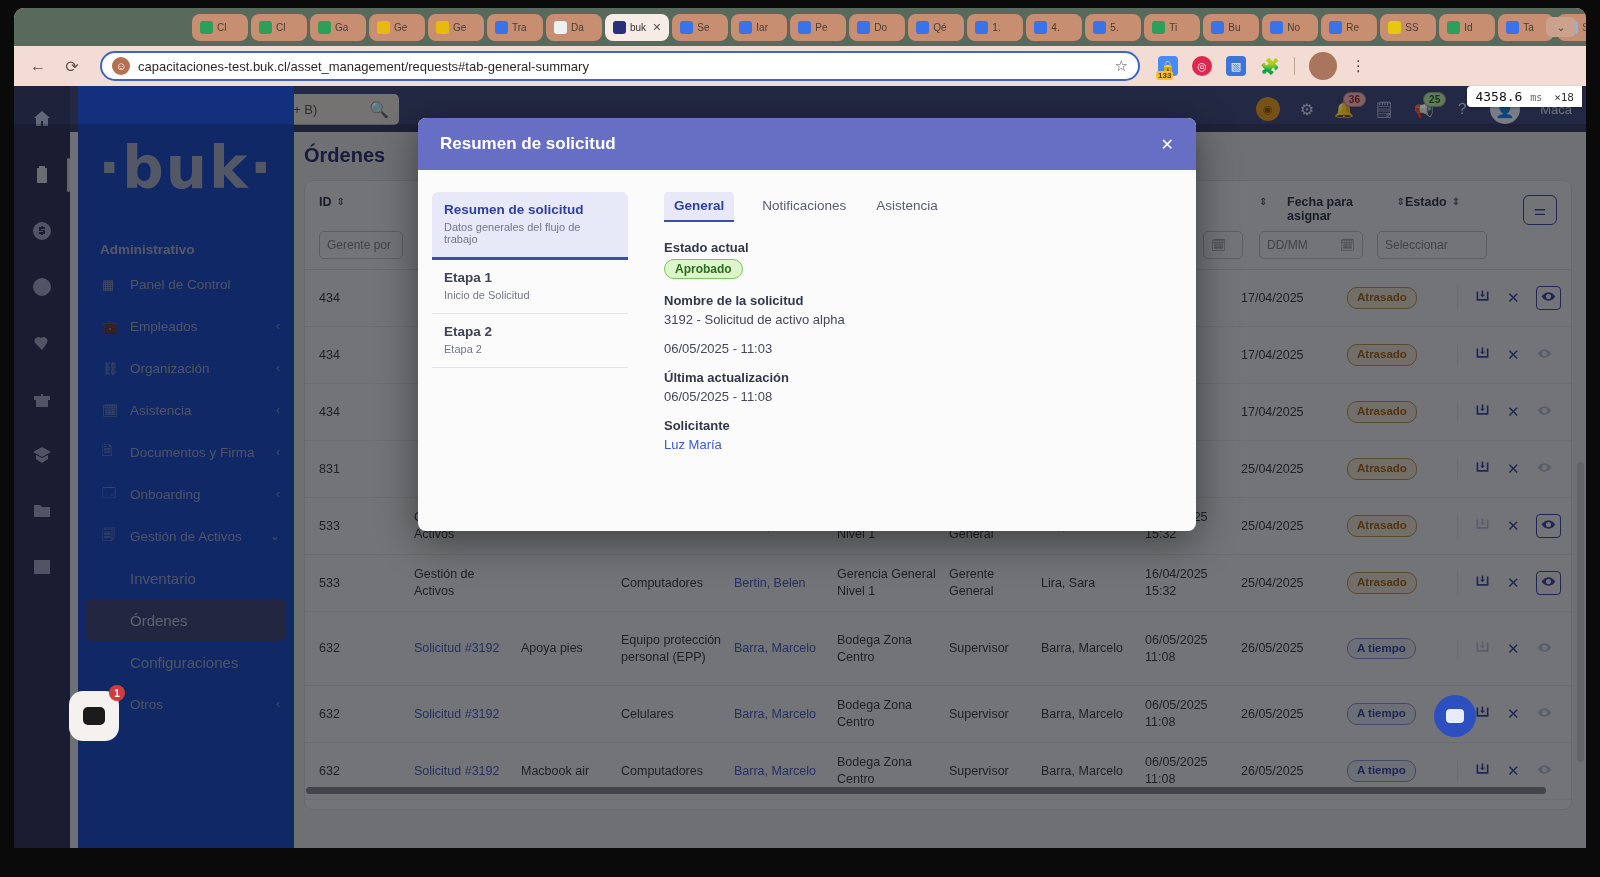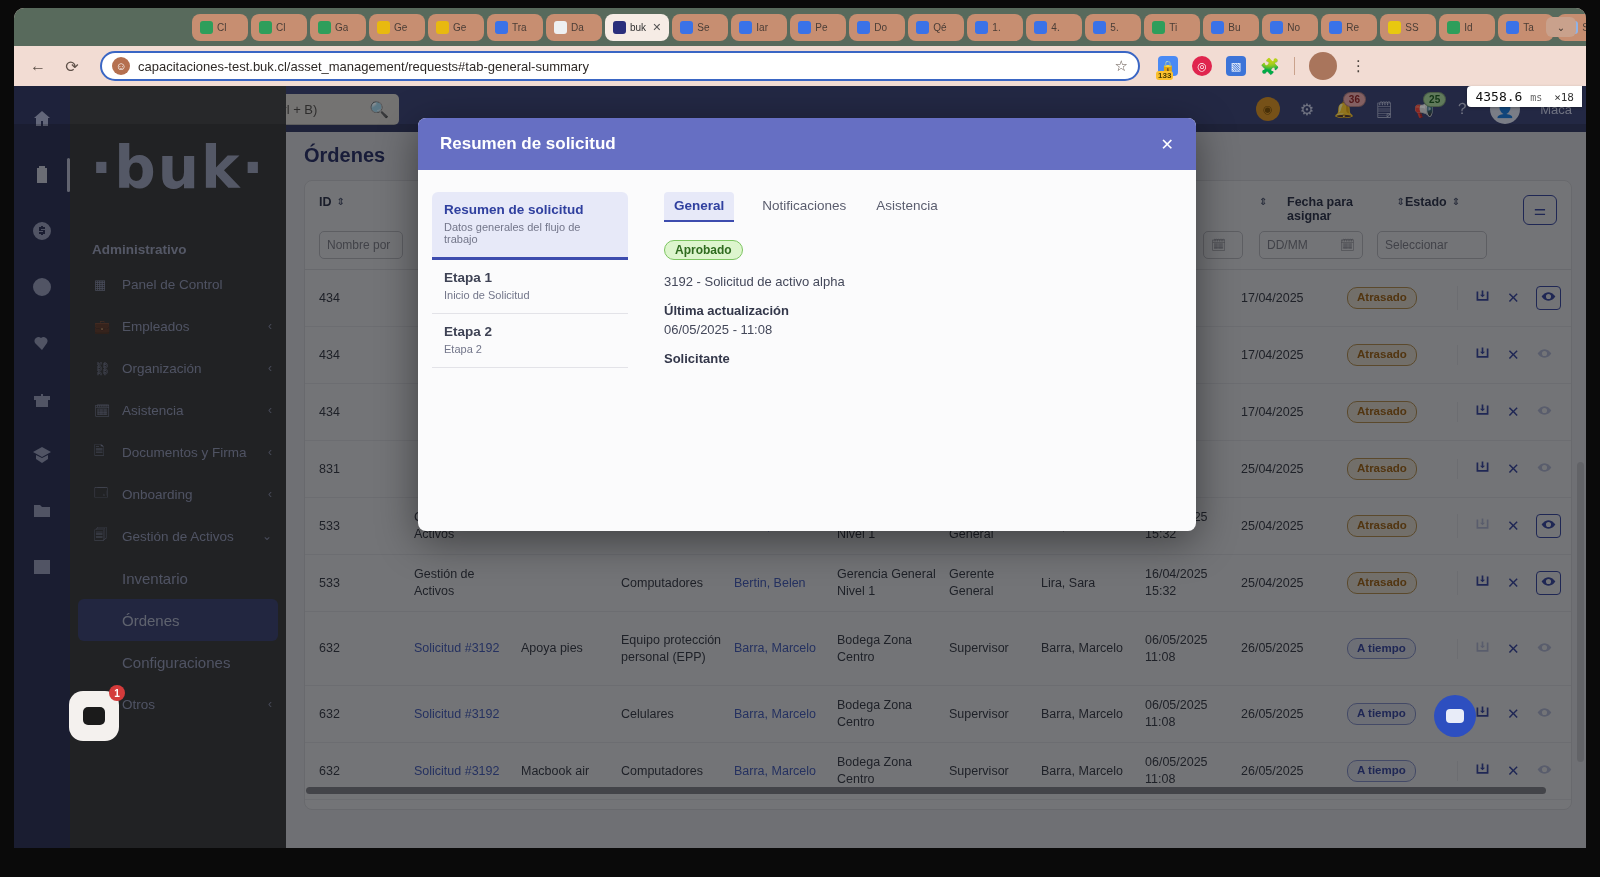--- a/index.html
+++ b/index.html
@@ -52,21 +52,21 @@
   
   #app { position:absolute; left:0; top:78px; width:100%; height:762px; background:#f4f4f6; }
   .rail { position:absolute; left:0; top:0; width:56px; height:100%; background:#30365f; z-index:2;
           display:flex; flex-direction:column; align-items:center; padding-top:22px; gap:34px; }
   .rail-ico { width:22px; height:22px; color:#aeb3d2; position:relative; display:flex;
               align-items:center; justify-content:center; }
   .rail-ico svg { width:20px; height:20px; fill:#aeb3d2; }
   .rail-ico.active svg { fill:#e8eaf5; }
   .rail-ico.active::after { content:""; position:absolute; right:-17px; top:-6px; width:3px;
               height:34px; background:#d6d9ee; border-radius:2px; }
-  .sidebar { position:absolute; left:56px; top:0; width:216px; height:100%; background:#404040; z-index:2; }
+  .sidebar { position:absolute; left:64px; top:0; width:216px; height:100%; background:#1d4ed8; z-index:2; }
   .topbar { position:absolute; left:0; top:0; width:100%; height:46px; background:#3a4170; z-index:1;
             display:flex; align-items:center; }
   .hamb { color:#c3c7de; font-size:17px; margin-left:22px; }
   .month { display:flex; align-items:center; gap:8px; color:#c3c7de; font-size:13.5px;
            font-weight:bold; margin-left:44px; }
   .searchbox { margin-left:26px; width:188px; height:31px; background:#ccc9c4; border-radius:5px;
                display:flex; align-items:center; padding:0 10px; }
   .searchbox .ph { color:#4e4a46; font-size:13px; flex:1; }
   .topbar-right { position:absolute; right:14px; top:0; height:46px; display:flex;
                   align-items:center; gap:20px; }
@@ -431,21 +431,21 @@
             <span>Fecha para asignar</span>
               <span class="sorticon">⇕</span>
           </div>
           <div class="th" style="width:110px">
             <span>Estado</span>
               <span class="sorticon">⇕</span>
           </div>
         </div>
         <div class="filterrow">
           <div class="fbox" style="width:84px">
-            <span>Nombre por</span>
+            <span>Gerente por</span>
           </div>
           <div style="width:800px"></div>
           <div class="fbox" style="width:40px">
             <span>🗓</span>
           </div>
           <div style="width:16px"></div>
           <div class="fbox" style="width:104px">
             <span style="flex:1">DD/MM</span>
             <span>🗓</span>
           </div>
@@ -692,32 +692,36 @@
           </div>
         </div>
       <div class="mcontent">
         <div class="mtabs" id="mtabs">
             <div class="mtab active">General</div>
             <div class="mtab">Notificaciones</div>
             <div class="mtab">Asistencia</div>
           </div>
         <div id="mfields">
             <div class="field">
+              <div class="fl">Estado actual</div>
               <div class="fv"><span class="gbadge">Aprobado</span></div>
             </div>
             <div class="field">
+              <div class="fl">Nombre de la solicitud</div>
               <div class="fv">3192 - Solicitud de activo alpha</div>
             </div>
             <div class="field">
+              <div class="fv">06/05/2025 - 11:03</div>
             </div>
             <div class="field">
               <div class="fl">Última actualización</div>
               <div class="fv">06/05/2025 - 11:08</div>
             </div>
             <div class="field">
               <div class="fl">Solicitante</div>
+              <div class="fv link">Luz María</div>
             </div>
           </div>
       </div>
     </div>
   </div>
 
 </div>
 
 </body></html>

